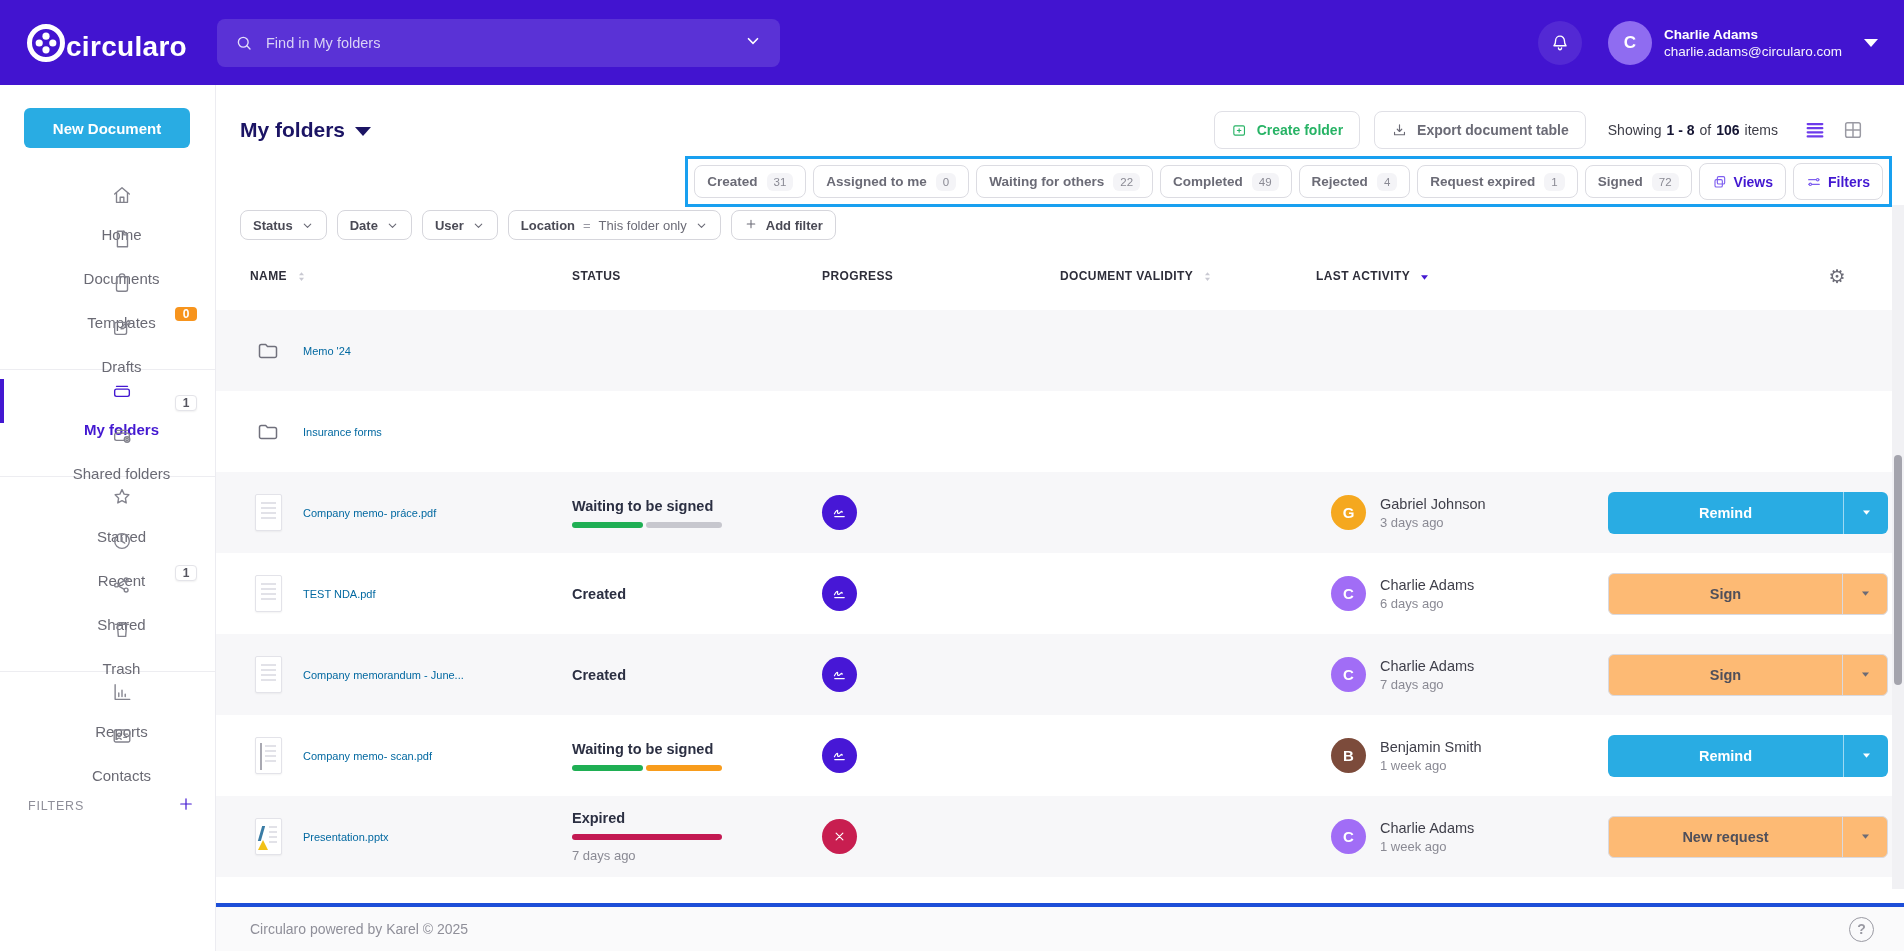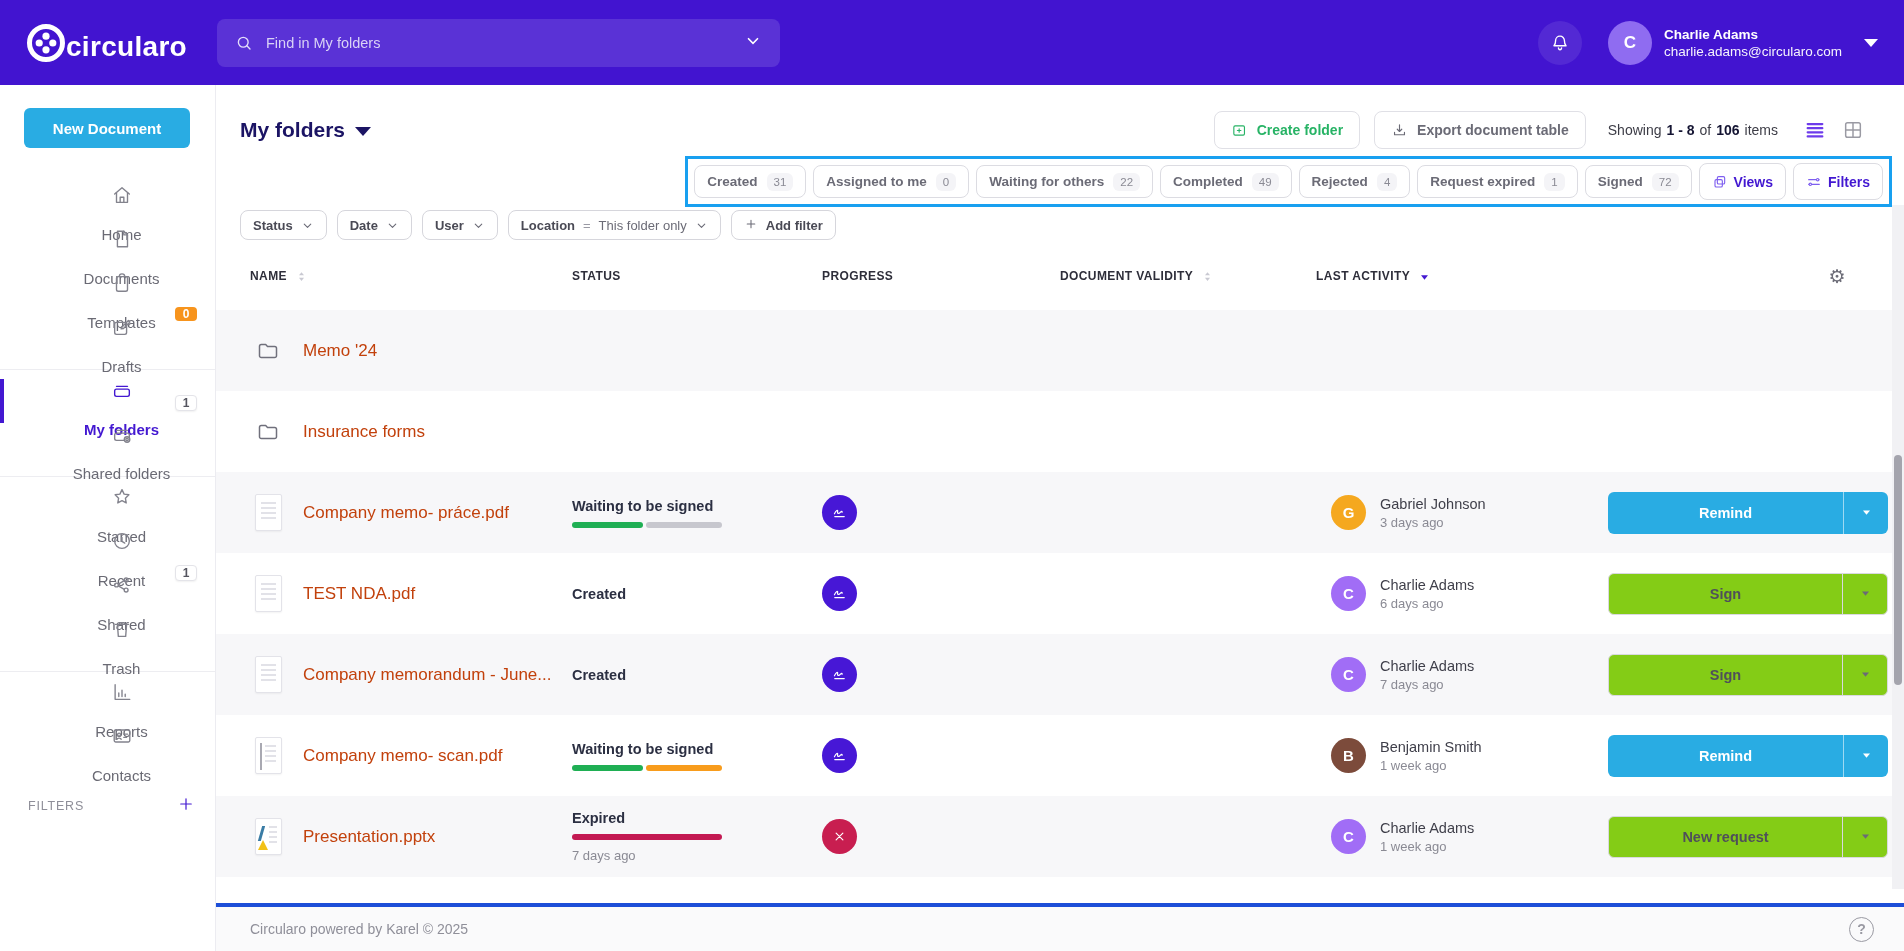--- a/index.html
+++ b/index.html
@@ -108,21 +108,21 @@
   .hcell svg.sort { width:15px; height:15px; }
   .gear-cell { justify-content:flex-end; padding-right:12px; }
   .gear { font-family:"DejaVu Sans",sans-serif; font-size:19px; color:#6D6D78; cursor:pointer; line-height:1; }
 
   .rows { margin-top:14px; }
   .row { height:81px; padding:0 46px 0 34px; cursor:pointer; }
   .row:nth-child(odd) { background:#F7F7F9; }
   .name-cell { display:flex; align-items:center; gap:17px; }
   .icon-wrap { width:36px; display:flex; justify-content:center; flex:none; }
   .folder-svg { width:28px; height:24px; fill:none; stroke:#70707C; stroke-width:1.5; stroke-linejoin:round; }
-  .fname { font-size:17px; color:#c2410c; white-space:nowrap; }
+  .fname { font-size:11px; color:#0369a1; white-space:nowrap; }
   .thumb { width:27px; height:37px; background:#fff; border:1px solid #E3E3E9; border-radius:2px; position:relative;
     box-shadow:0 1px 2px rgba(0,0,0,.05); overflow:hidden; }
   .thumb i { display:block; height:2px; background:#E2E2E8; margin:3px 5px 0; }
   .thumb i:first-child { margin-top:7px; }
   .thumb.t-scan::before { content:''; position:absolute; left:4px; top:5px; width:2px; height:27px; background:#A9A9B2; }
   .thumb.t-scan i { margin-left:9px; }
   .thumb.t-pptx i { margin-left:13px; margin-right:4px; }
   .thumb.t-pptx::before { content:''; position:absolute; left:4px; top:7px; width:3px; height:15px; background:#3A7CA5; transform:skewX(-16deg); }
   .thumb.t-pptx::after { content:''; position:absolute; left:2px; bottom:4px; width:0; height:0;
     border-left:5px solid transparent; border-right:5px solid transparent; border-bottom:10px solid #F2C117; }
@@ -146,21 +146,21 @@
   .act-time { font-size:13px; color:#8A8A94; }
 
   .abtn { width:280px; height:42px; border-radius:6px; display:flex; overflow:hidden; cursor:pointer; }
   .abtn .abtn-label { flex:1; display:flex; align-items:center; justify-content:center; font-size:14.5px; }
   .abtn .abtn-caret { width:45px; display:flex; align-items:center; justify-content:center; }
   .abtn .abtn-caret svg { width:13px; height:13px; }
   .abtn.primary { background:#29ACE3; }
   .abtn.primary .abtn-label { color:#fff; font-weight:700; }
   .abtn.primary .abtn-caret { border-left:1px solid rgba(255,255,255,.55); }
   .abtn.primary .abtn-caret svg polygon { fill:#fff; }
-  .abtn.plain { background:#84cc16; border:1px solid #D9D9DF; }
+  .abtn.plain { background:#fdba74; border:1px solid #D9D9DF; }
   .abtn.plain .abtn-label { color:#4F4F5A; font-weight:600; }
   .abtn.plain .abtn-caret { border-left:1px solid #D9D9DF; }
   .abtn.plain .abtn-caret svg polygon { fill:#6B6B76; }
 
   
   .footer { margin-top:auto; height:48px; background:#FAFAFB; border-top:4px solid #1d4ed8; display:flex;
     align-items:center; padding:0 30px 0 34px; }
   .footer-text { font-size:14px; color:#8F8F99; }
   .help { margin-left:auto; width:25px; height:25px; border-radius:50%; border:1.6px solid #9A9AA3; color:#9A9AA3;
     font-size:14px; font-weight:700; display:flex; align-items:center; justify-content:center; cursor:pointer; }

